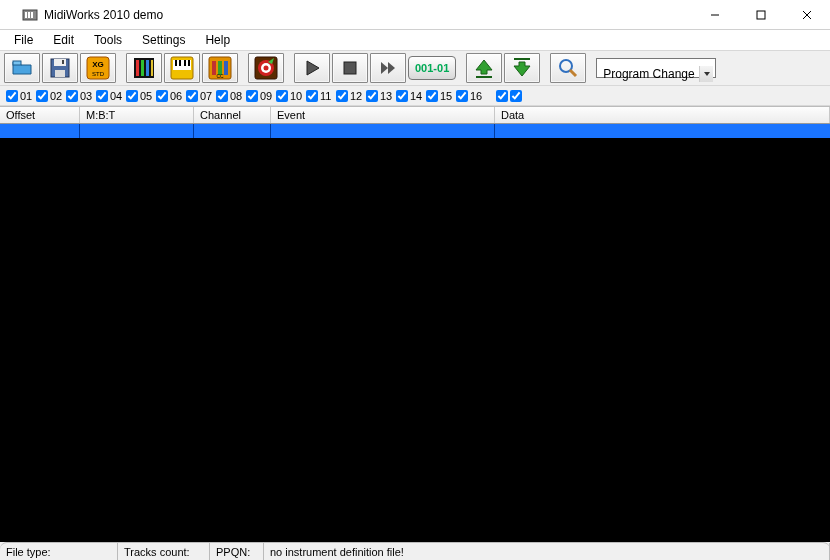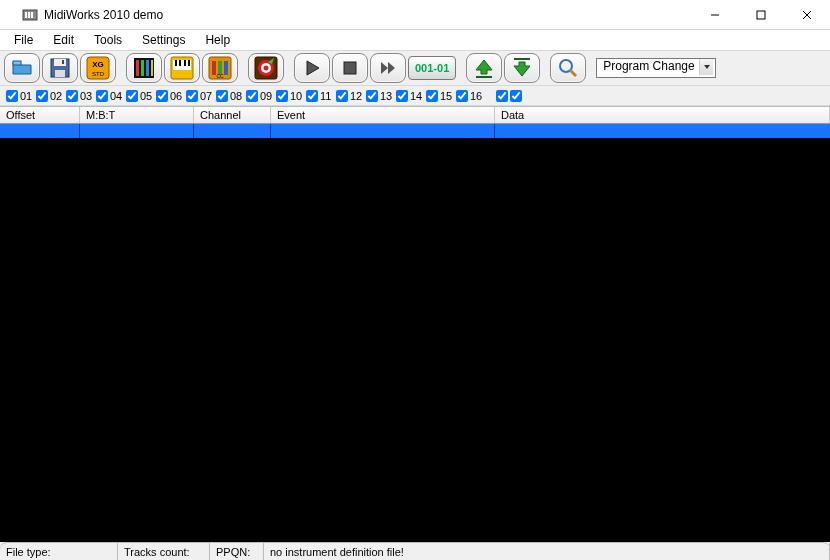--- a/index.html
+++ b/index.html
@@ -57,21 +57,21 @@
   display: flex;
   align-items: center;
   padding: 2px 4px;
   gap: 2px;
   border-top:1px solid #d8d8d8;
   border-bottom:1px solid #d8d8d8;
 }
 .tbtn {
   width: 36px; height: 30px;
   border: 1px solid #888;
-  border-radius: 8px;
+  border-radius: 1px;
   display: flex; align-items: center; justify-content: center;
   background: linear-gradient(#fdfdfd,#e6e6e6);
   box-shadow: inset 0 0 0 1px rgba(255,255,255,0.6);
 }
 .tbtn svg { width:24px; height:24px; }
 .sep { width:6px; }
 .counter {
   height:24px;
   border:1px solid #777;
   background: linear-gradient(#fff,#d8d8d8);
@@ -79,22 +79,22 @@
   display:flex;align-items:center;
   font-size:11px;
   color:#0a5;
   font-weight:bold;
   border-radius:4px;
 }
 .dropdown {
   height:20px;
   border:1px solid #777;
   background:#fff;
-  display:flex;
-  padding:0 2px 0 6px;
+  display:flex;align-items:center;
+  padding:12px 2px 0 6px;
   font-size:12px;
   min-width:120px;
   justify-content:space-between;
 }
 .dropdown .arrow { width:14px;height:16px;display:flex;align-items:center;justify-content:center;border-left:1px solid #ccc; background:linear-gradient(#f4f4f4,#dcdcdc);}
 
 
 .checkrow {
   height:20px;
   background:#f0f0f0;

